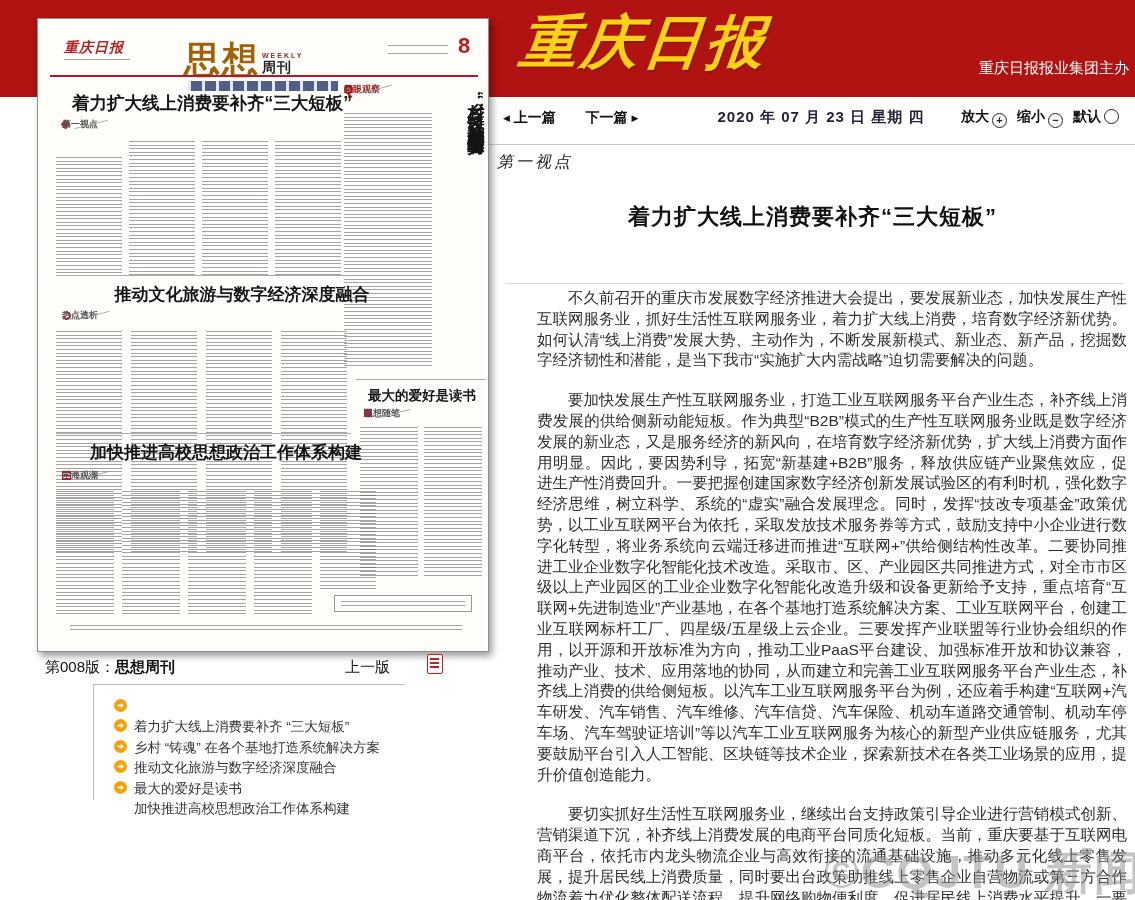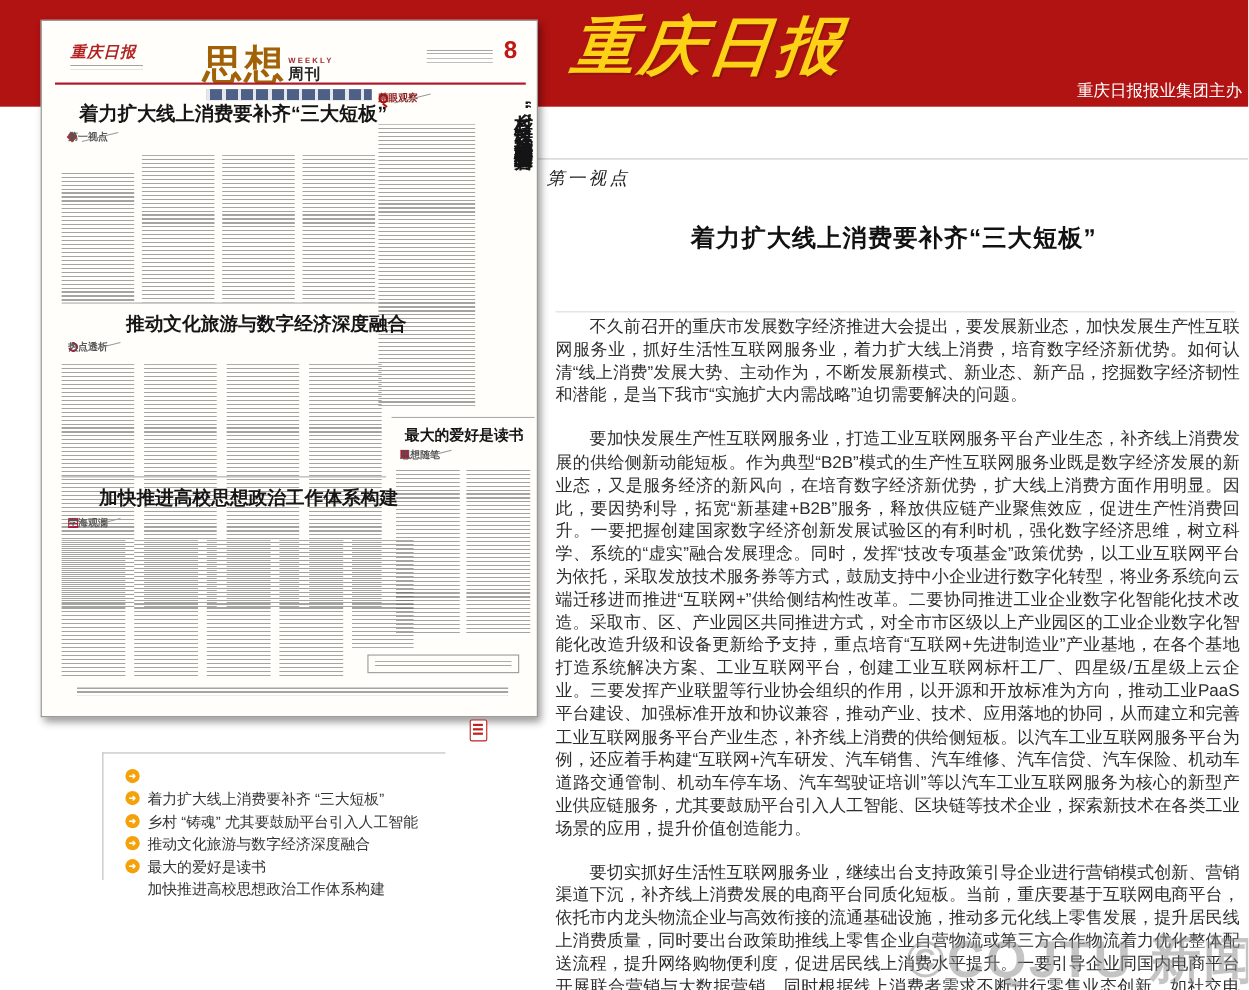--- a/index.html
+++ b/index.html
@@ -8,21 +8,21 @@
   .stage { position:relative; width:1135px; height:900px; overflow:hidden; background:#fff; }
 
   
   .banner { position:absolute; left:0; top:0; width:1135px; height:97px; background:#b11212; }
   .brand { position:absolute; left:520px; top:4px; font-family:"DejaVu Serif", serif;
            font-size:58px; font-weight:bold; font-style:italic; color:#fcd116;
            transform:skewX(-6deg); letter-spacing:4px; text-shadow:2px 2px 0 rgba(90,30,0,.35); }
   .hlinks { position:absolute; right:6px; top:46px; font-size:15px; font-weight:bold; color:#fff; white-space:nowrap; }
   .hlinks a { color:#fff; text-decoration:none; cursor:pointer; }
   .hlinks .sep { margin:0 7px; color:#fff; }
-  .org { position:absolute; right:6px; top:73px; font-size:15px; color:#fff; }
+  .org { position:absolute; right:6px; top:59px; font-size:15px; color:#fff; }
 
   
   .navrow { position:absolute; left:495px; top:106px; width:636px; height:26px; font-size:14px; color:#111; }
   .nav-left { position:absolute; left:8px; top:3px; }
   .nav-left a { color:#111; text-decoration:none; cursor:pointer; font-weight:bold; }
   .nav-left .gap { display:inline-block; width:22px; }
   .arrow { font-size:9px; vertical-align:1px; color:#111; }
   .nav-date { position:absolute; left:196px; top:2px; width:260px; text-align:center;
               font-weight:bold; color:#1f1f3a; letter-spacing:1px; font-size:15px; }
   .nav-zoom { position:absolute; right:2px; top:2px; }
@@ -35,21 +35,21 @@
   
   .col-label { position:absolute; left:497px; top:152px; font-family:"DejaVu Serif", serif;
                font-style:italic; font-size:16px; color:#222; letter-spacing:3px; }
   .a-title { position:absolute; left:490px; top:202px; width:645px; text-align:center;
              font-size:22px; font-weight:bold; color:#111; letter-spacing:1px; }
   .a-author { position:absolute; left:490px; top:256px; width:645px; text-align:center;
               font-size:15px; color:#222; letter-spacing:2px; }
   .hr2 { position:absolute; left:505px; top:283px; width:618px; height:1px; background:#dcdcdc; }
   .a-body { position:absolute; left:505px; top:288px; width:622px; font-size:15.5px;
             line-height:20.8px; color:#2e2e2e; text-align:justify; }
-  .a-body p { text-indent:2em; margin-bottom:19px; }
+  .a-body p { text-indent:2em; margin-bottom:19px;margin-left:32px; }
 
   
   .thumb { position:absolute; left:37px; top:18px; width:452px; height:634px; background:#fffefb;
            border:1px solid #8f8f8f; box-shadow:3px 4px 7px rgba(0,0,0,.4); cursor:pointer; }
   .thumb * { position:absolute; }
   .tx { background-image:repeating-linear-gradient(to bottom, rgba(90,90,90,.55) 0 1px, transparent 1px 3.6px); }
   .minilogo { left:26px; top:20px; font-family:"DejaVu Serif", serif; font-style:italic; font-weight:bold;
               font-size:14px; color:#b22222; letter-spacing:1px; }
   .minilogo-line { left:26px; top:40px; width:66px; height:4px; }
   .masthead { left:146px; top:8px; width:180px; height:50px; display:flex; align-items:flex-end; position:absolute; }
@@ -105,20 +105,33 @@
 </head>
 <body>
 
 <div class="stage">
 
   <div class="banner">
     <div class="brand">重庆日报</div>
     <div class="org">重庆日报报业集团主办</div>
   </div>
 
+  <div class="navrow">
+    <div class="nav-left">
+      <span class="arrow">◀</span>
+      <a>上一篇</a>
+      <span class="gap"></span>
+      <a>下一篇</a>
+      <span class="arrow">▶</span>
+    </div>
+    <div class="nav-date">2020 年 07 月 23 日  星期 四</div>
+    <div class="nav-zoom">
+      <a>放大</a><span class="zicon">+</span><a>缩小</a><span class="zicon">−</span><a>默认</a><span class="zicon"></span>
+    </div>
+  </div>
   <div class="hr1"></div>
 
   <div class="col-label">第一视点</div>
   <h1 class="a-title">着力扩大线上消费要补齐“三大短板”</h1>
   <div class="hr2"></div>
   <div class="a-body">
     <p>不久前召开的重庆市发展数字经济推进大会提出，要发展新业态，加快发展生产性互联网服务业，抓好生活性互联网服务业，着力扩大线上消费，培育数字经济新优势。如何认清“线上消费”发展大势、主动作为，不断发展新模式、新业态、新产品，挖掘数字经济韧性和潜能，是当下我市“实施扩大内需战略”迫切需要解决的问题。</p>
     <p>要加快发展生产性互联网服务业，打造工业互联网服务平台产业生态，补齐线上消费发展的供给侧新动能短板。作为典型“B2B”模式的生产性互联网服务业既是数字经济发展的新业态，又是服务经济的新风向，在培育数字经济新优势，扩大线上消费方面作用明显。因此，要因势利导，拓宽“新基建+B2B”服务，释放供应链产业聚焦效应，促进生产性消费回升。一要把握创建国家数字经济创新发展试验区的有利时机，强化数字经济思维，树立科学、系统的“虚实”融合发展理念。同时，发挥“技改专项基金”政策优势，以工业互联网平台为依托，采取发放技术服务券等方式，鼓励支持中小企业进行数字化转型，将业务系统向云端迁移进而推进“互联网+”供给侧结构性改革。二要协同推进工业企业数字化智能化技术改造。采取市、区、产业园区共同推进方式，对全市市区级以上产业园区的工业企业数字化智能化改造升级和设备更新给予支持，重点培育“互联网+先进制造业”产业基地，在各个基地打造系统解决方案、工业互联网平台，创建工业互联网标杆工厂、四星级/五星级上云企业。三要发挥产业联盟等行业协会组织的作用，以开源和开放标准为方向，推动工业PaaS平台建设、加强标准开放和协议兼容，推动产业、技术、应用落地的协同，从而建立和完善工业互联网服务平台产业生态，补齐线上消费的供给侧短板。以汽车工业互联网服务平台为例，还应着手构建“互联网+汽车研发、汽车销售、汽车维修、汽车信贷、汽车保险、机动车道路交通管制、机动车停车场、汽车驾驶证培训”等以汽车工业互联网服务为核心的新型产业供应链服务，尤其要鼓励平台引入人工智能、区块链等技术企业，探索新技术在各类工业场景的应用，提升价值创造能力。</p>
     <p>要切实抓好生活性互联网服务业，继续出台支持政策引导企业进行营销模式创新、营销渠道下沉，补齐线上消费发展的电商平台同质化短板。当前，重庆要基于互联网电商平台，依托市内龙头物流企业与高效衔接的流通基础设施，推动多元化线上零售发展，提升居民线上消费质量，同时要出台政策助推线上零售企业自营物流或第三方合作物流着力优化整体配送流程，提升网络购物便利度，促进居民线上消费水平提升。一要引导企业同国内电商平台开展联合营销与大数据营销，同时根据线上消费者需求不断进行零售业态创新，如社交电商、直播带货等，增加更多体验式以及线上线下互动的新型业态。要围绕线上零售巨头的业务需求，对于线上金融、物流等功能进行进一步细分，推动服务型企业逐渐向“互联网+”生态化方向发展，提升线上零售企业运营效率，进而提高居民线上消费水平。</p>
   </div>
@@ -186,30 +199,34 @@
     <div class="tx" style="left:84px; top:472px; width:58px; height:124px;"></div>
     <div class="tx" style="left:150px; top:472px; width:58px; height:124px;"></div>
     <div class="tx" style="left:216px; top:472px; width:58px; height:124px;"></div>
     <div class="tx" style="left:282px; top:472px; width:56px; height:98px;"></div>
     <div class="mailbox">
       <div class="tx"></div>
     </div>
     <div class="tx" style="left:32px; top:606px; width:392px; height:7px;"></div>
   </div>
 
+  <div class="edition-row">
+    <span>第008版：</span><span class="edition-name">思想周刊</span>
+    <a class="prev-edition">上一版</a>
+  </div>
   <div class="pdf-icon"></div>
 
   <div class="listbox">
     <div class="item">
       <span class="bullet">➜</span>
       <span class="t">着力扩大线上消费要补齐 “三大短板”</span>
     </div>
     <div class="item">
       <span class="bullet">➜</span>
-      <span class="t">乡村 “铸魂” 尤其要鼓励平台引入人工智能</span>
+      <span class="t">乡村 “铸魂” 在各个基地打造系统解决方案</span>
     </div>
     <div class="item">
       <span class="bullet">➜</span>
       <span class="t">推动文化旅游与数字经济深度融合</span>
     </div>
     <div class="item">
       <span class="bullet">➜</span>
       <span class="t">最大的爱好是读书</span>
     </div>
     <div class="item">

